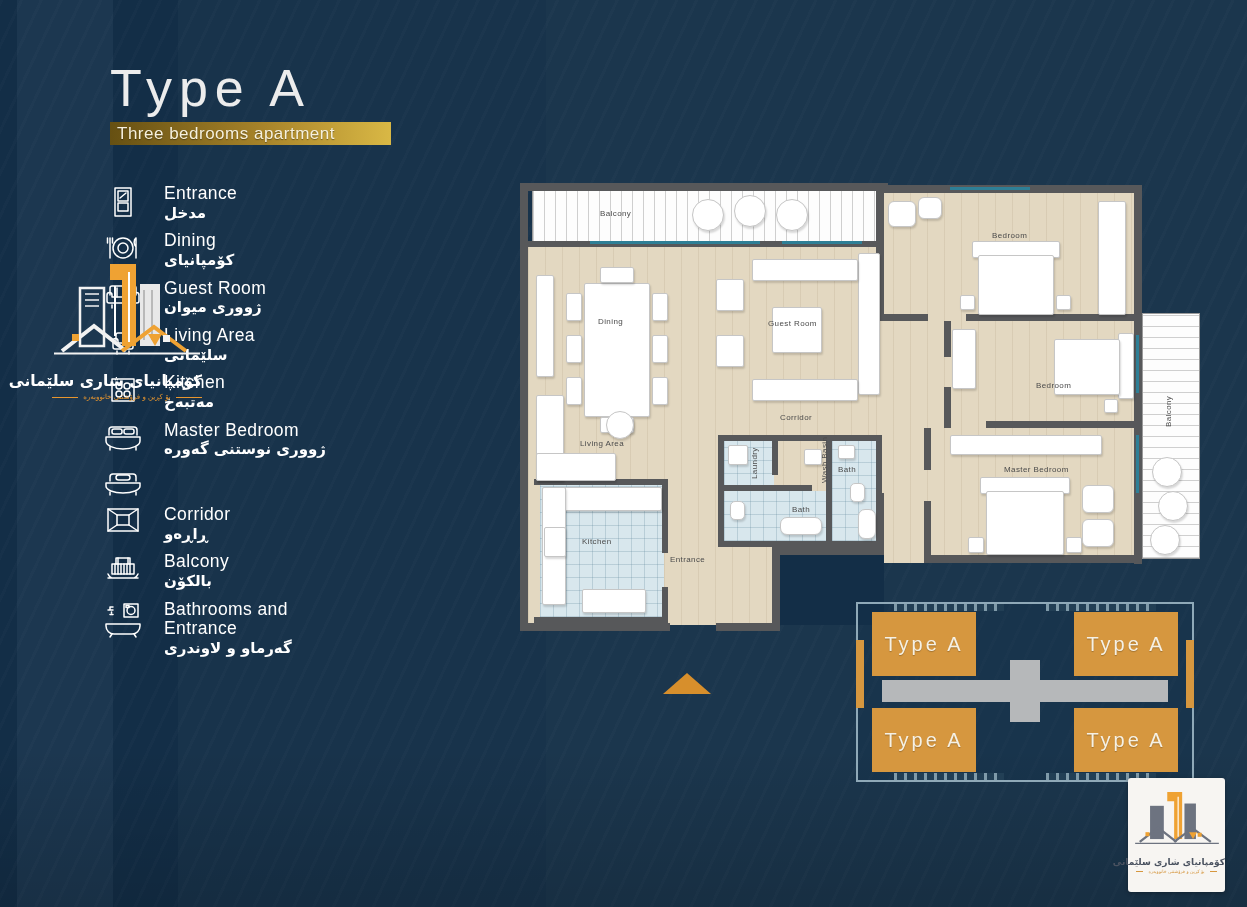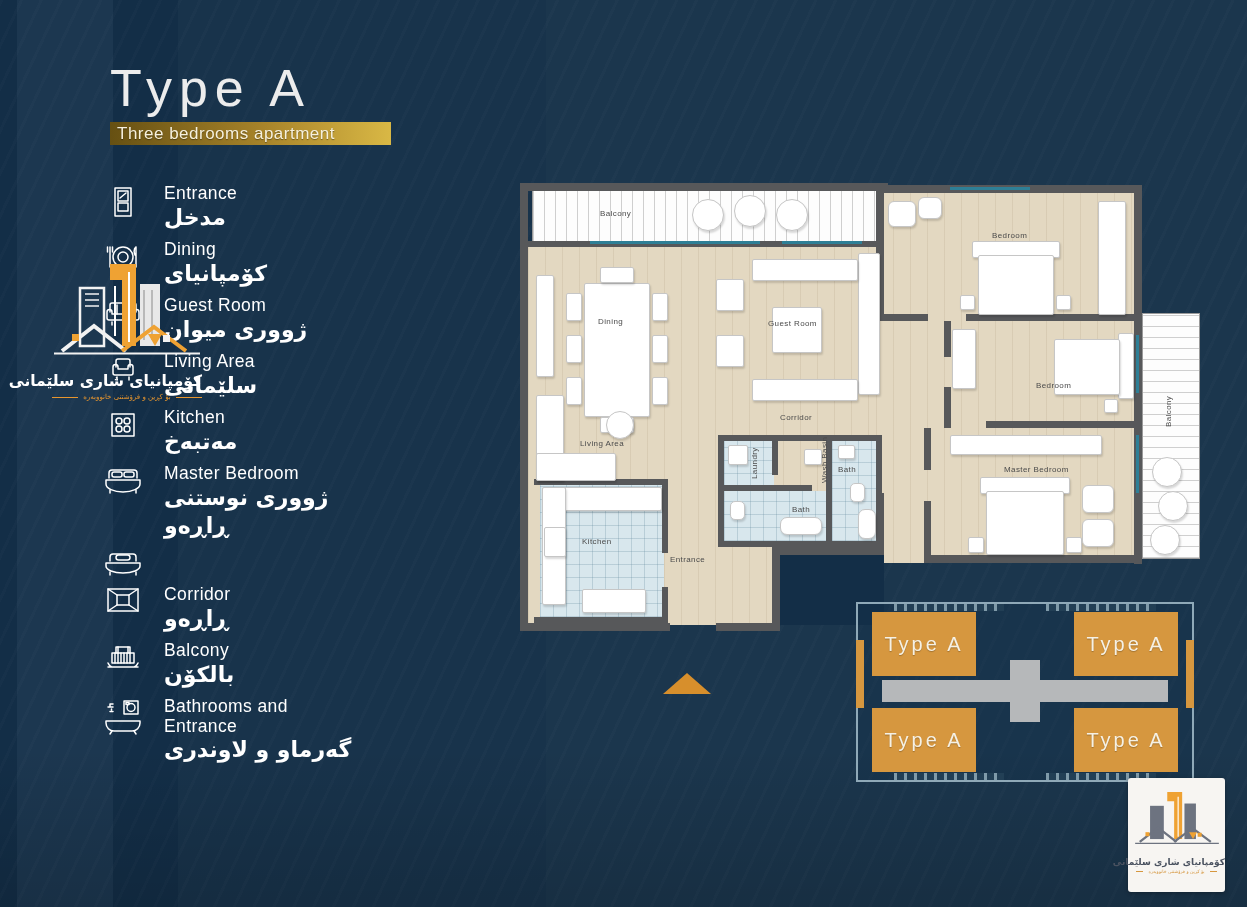--- a/index.html
+++ b/index.html
@@ -24,21 +24,21 @@
   .gross{left:880px;top:40px;width:300px;text-align:center;color:#eef2f5;}
   .gross-label{font-size:33px;letter-spacing:4px;font-weight:400;}
   .gross-value{font-size:62px;letter-spacing:10px;margin-top:6px;font-weight:400;}
   .gross-unit{font-size:30px;letter-spacing:1px;}
   
   .legend{left:98px;top:184px;width:300px;}
   .lrow{display:flex;align-items:flex-start;margin-bottom:9px;}
   .licon{width:50px;min-width:50px;display:flex;justify-content:center;padding-top:2px;}
   .ltxt{margin-left:16px;}
   .len{color:#fff;font-size:17.5px;letter-spacing:0.4px;line-height:1.12;width:160px;}
-  .lku{color:#fff;font-size:22px;font-weight:bold;line-height:1.25;
+  .lku{color:#fff;font-size:15px;font-weight:bold;line-height:1.25;
        font-family:"DejaVu Sans",sans-serif;direction:rtl;text-align:left;}
   .licon svg{stroke:#fff;fill:none;stroke-width:1.5;stroke-linecap:round;stroke-linejoin:round;}
   
   #plan{left:520px;top:183px;width:690px;height:462px;}
   .floor{position:absolute;background:#e3d8c1;
     background-image:repeating-linear-gradient(90deg,rgba(120,95,60,0.10) 0 1px,transparent 1px 17px);}
   .tiles{position:absolute;background:#d8e7ed;
     background-image:
       repeating-linear-gradient(0deg,rgba(90,130,150,0.25) 0 1px,transparent 1px 13px),
       repeating-linear-gradient(90deg,rgba(90,130,150,0.25) 0 1px,transparent 1px 13px);}
@@ -179,21 +179,21 @@
       <svg width="40" height="28" viewBox="0 0 40 28">
           <path d="M6 12 v-5 a3 3 0 0 1 3-3 h22 a3 3 0 0 1 3 3 v5"></path>
           <rect x="9" y="6" width="10" height="5" rx="2"></rect>
           <rect x="21" y="6" width="10" height="5" rx="2"></rect>
           <path d="M3 18 a17 8 0 0 0 34 0 v-4 h-34 z"></path>
           <path d="M7 24 v3 M33 24 v3"></path>
         </svg>
     </div>
     <div class="ltxt">
         <div class="len">Master Bedroom</div>
-      <div class="lku">ژووری نوستنی ڕاڕەو</div>
+      <div class="lku">ژووری نوستنی گەورە</div>
       </div>
   </div>
 
   <div class="lrow">
     <div class="licon">
       <svg width="40" height="26" viewBox="0 0 40 26">
           <path d="M7 11 v-4 a3 3 0 0 1 3-3 h20 a3 3 0 0 1 3 3 v4"></path>
           <rect x="13" y="5" width="14" height="5" rx="2.5"></rect>
           <path d="M3 16 a17 7 0 0 0 34 0 v-3 h-34 z"></path>
           <path d="M7 22 v3 M33 22 v3"></path>

